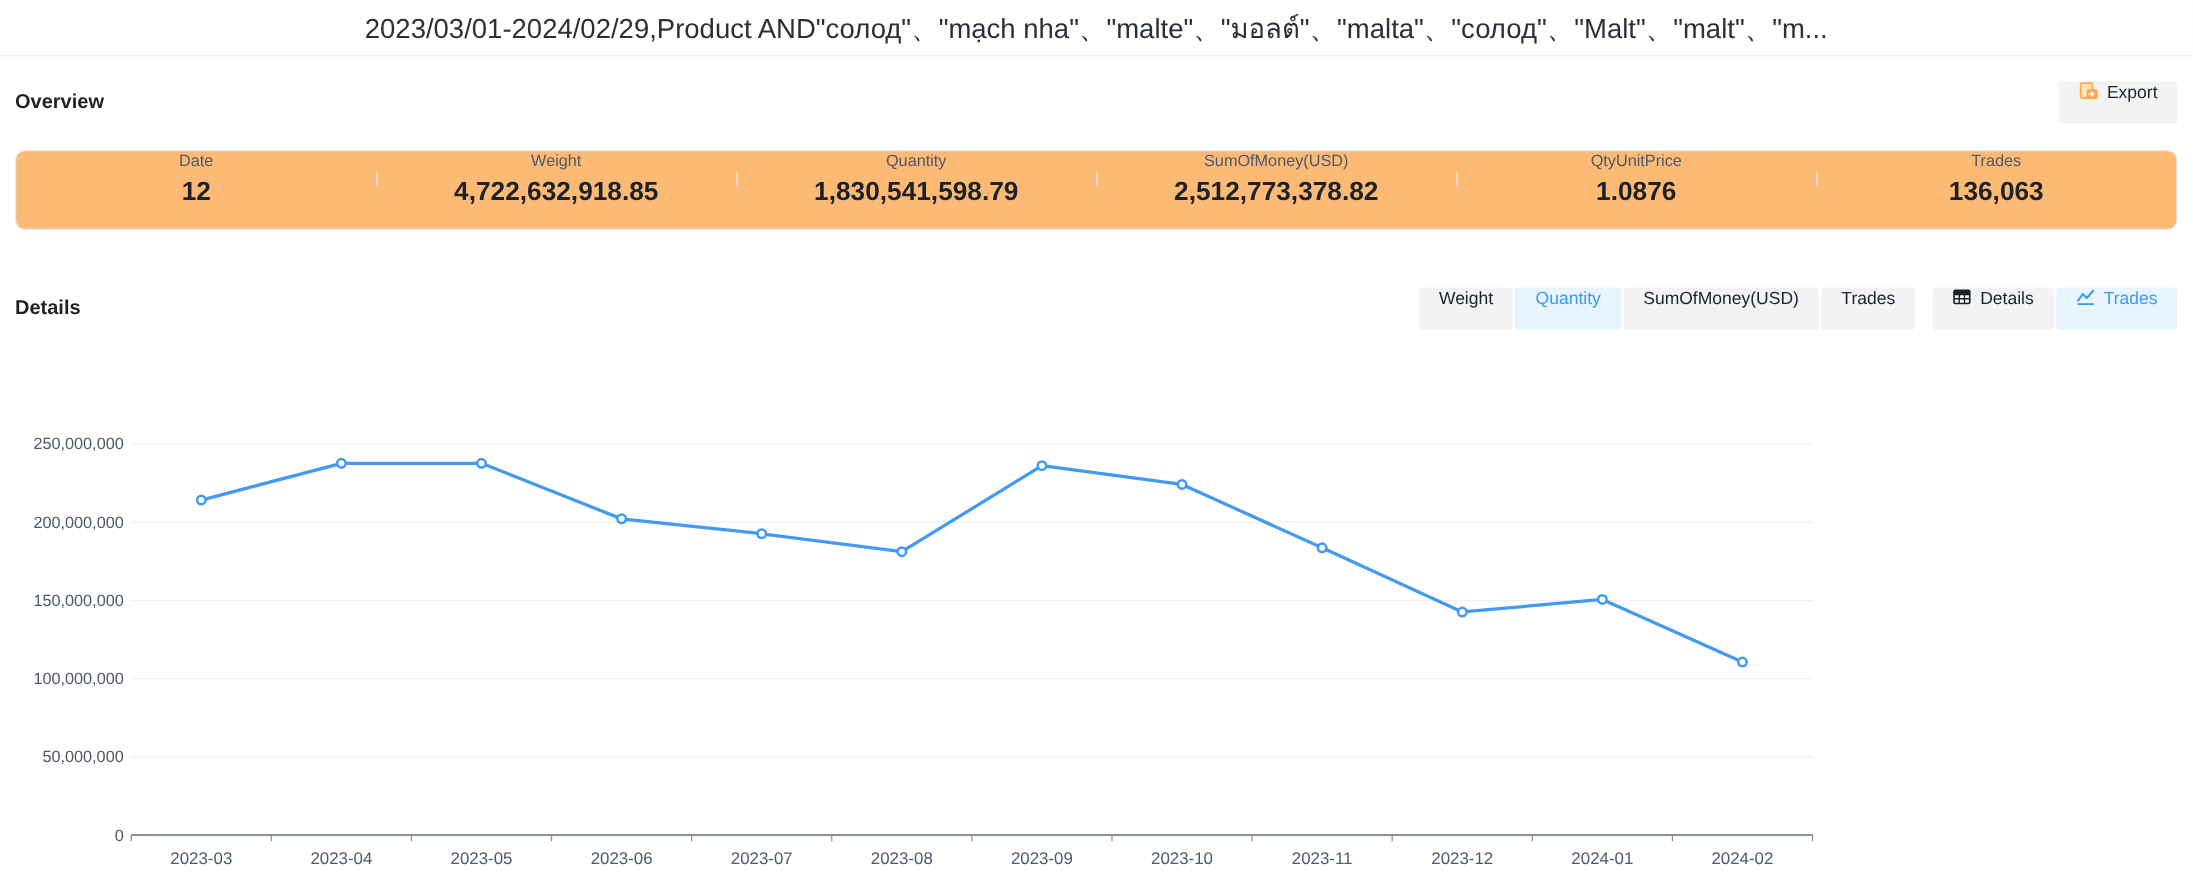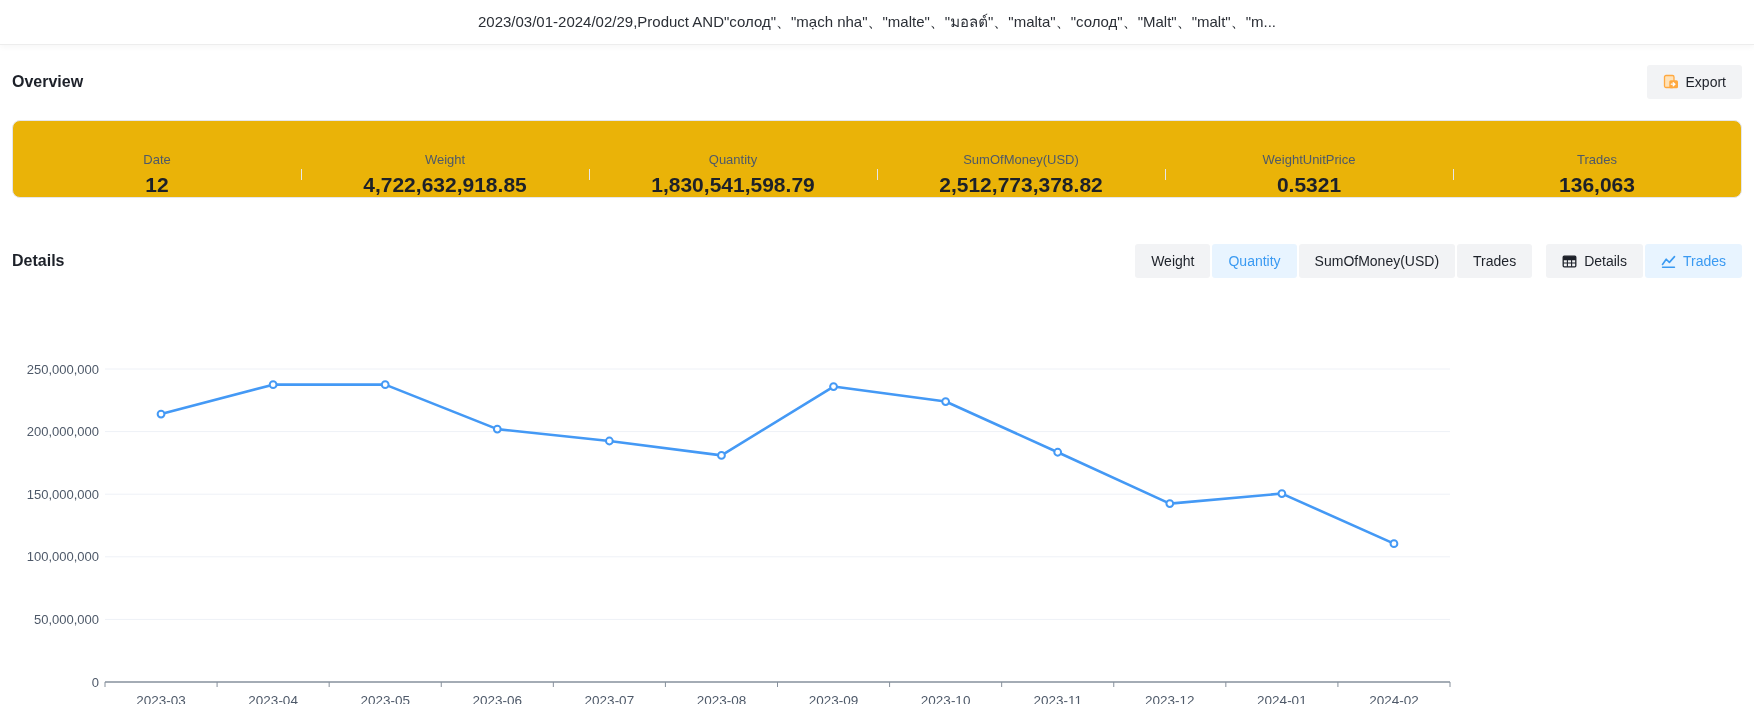--- a/index.html
+++ b/index.html
@@ -9,44 +9,44 @@
     background:#fff; color:#1d2129;
     font-family:"Liberation Sans", sans-serif;
   }
   
   .topbar {
     height:45px; background:#fff; border-bottom:1px solid #ededed;
     box-shadow:0 2px 6px rgba(0,0,0,0.04);
     display:flex; align-items:center; justify-content:center;
   }
   .topbar .title {
-    font-size:15px; color:#2b2f36; white-space:nowrap;
+    font-size:22px; color:#2b2f36; white-space:nowrap;
   }
   
   .content { padding:0 12px; }
   .section-row {
     display:flex; align-items:center; justify-content:space-between;
     margin-top:20px; height:34px;
   }
   .section-heading { font-size:16px; font-weight:700; color:#1d2129;text-align:right; }
   
   .btn {
-    display:inline-flex; align-items:center; gap:7px;
+    display:inline-flex; gap:7px;
     height:34px; padding:0 16px; border:none; border-radius:3px;
     background:#f2f3f5; color:#1d2129; font-size:14px;
     font-family:"Liberation Sans", sans-serif; cursor:pointer; white-space:nowrap;
   }
   .btn.active { background:#e8f4ff; color:#3a9af2; }
   .btn-group { display:flex; gap:2px; }
   .btn-cluster { display:flex; align-items:center; gap:14px; }
   
   .stats-card {
-    margin-top:21px; height:78px;
+    margin-top:21px; height:64px;
     border:1px solid #e5e6eb; border-radius:8px;
-    display:flex; align-items:flex-end; background:#eab308;
+    display:flex; align-items:flex-start; background:#fdba74;
   }
   .stat-col {
     flex:1; display:flex; flex-direction:column;
     align-items:center; justify-content:center; gap:6px;
     position:relative;
   }
   .stat-col + .stat-col::before {
     content:""; position:absolute; left:0; top:17px; bottom:17px;
     width:1px; background:#e5e6eb;
   }
@@ -93,22 +93,22 @@
     </div>
     <div class="stat-col">
       <span class="stat-label">Quantity</span>
       <span class="stat-value">1,830,541,598.79</span>
     </div>
     <div class="stat-col">
       <span class="stat-label">SumOfMoney(USD)</span>
       <span class="stat-value">2,512,773,378.82</span>
     </div>
     <div class="stat-col">
-      <span class="stat-label">WeightUnitPrice</span>
-      <span class="stat-value">0.5321</span>
+      <span class="stat-label">QtyUnitPrice</span>
+      <span class="stat-value">1.0876</span>
     </div>
     <div class="stat-col">
       <span class="stat-label">Trades</span>
       <span class="stat-value">136,063</span>
     </div>
   </div>
 
   <div class="section-row details-row">
     <span class="section-heading">Details</span>
     <div class="btn-cluster">

